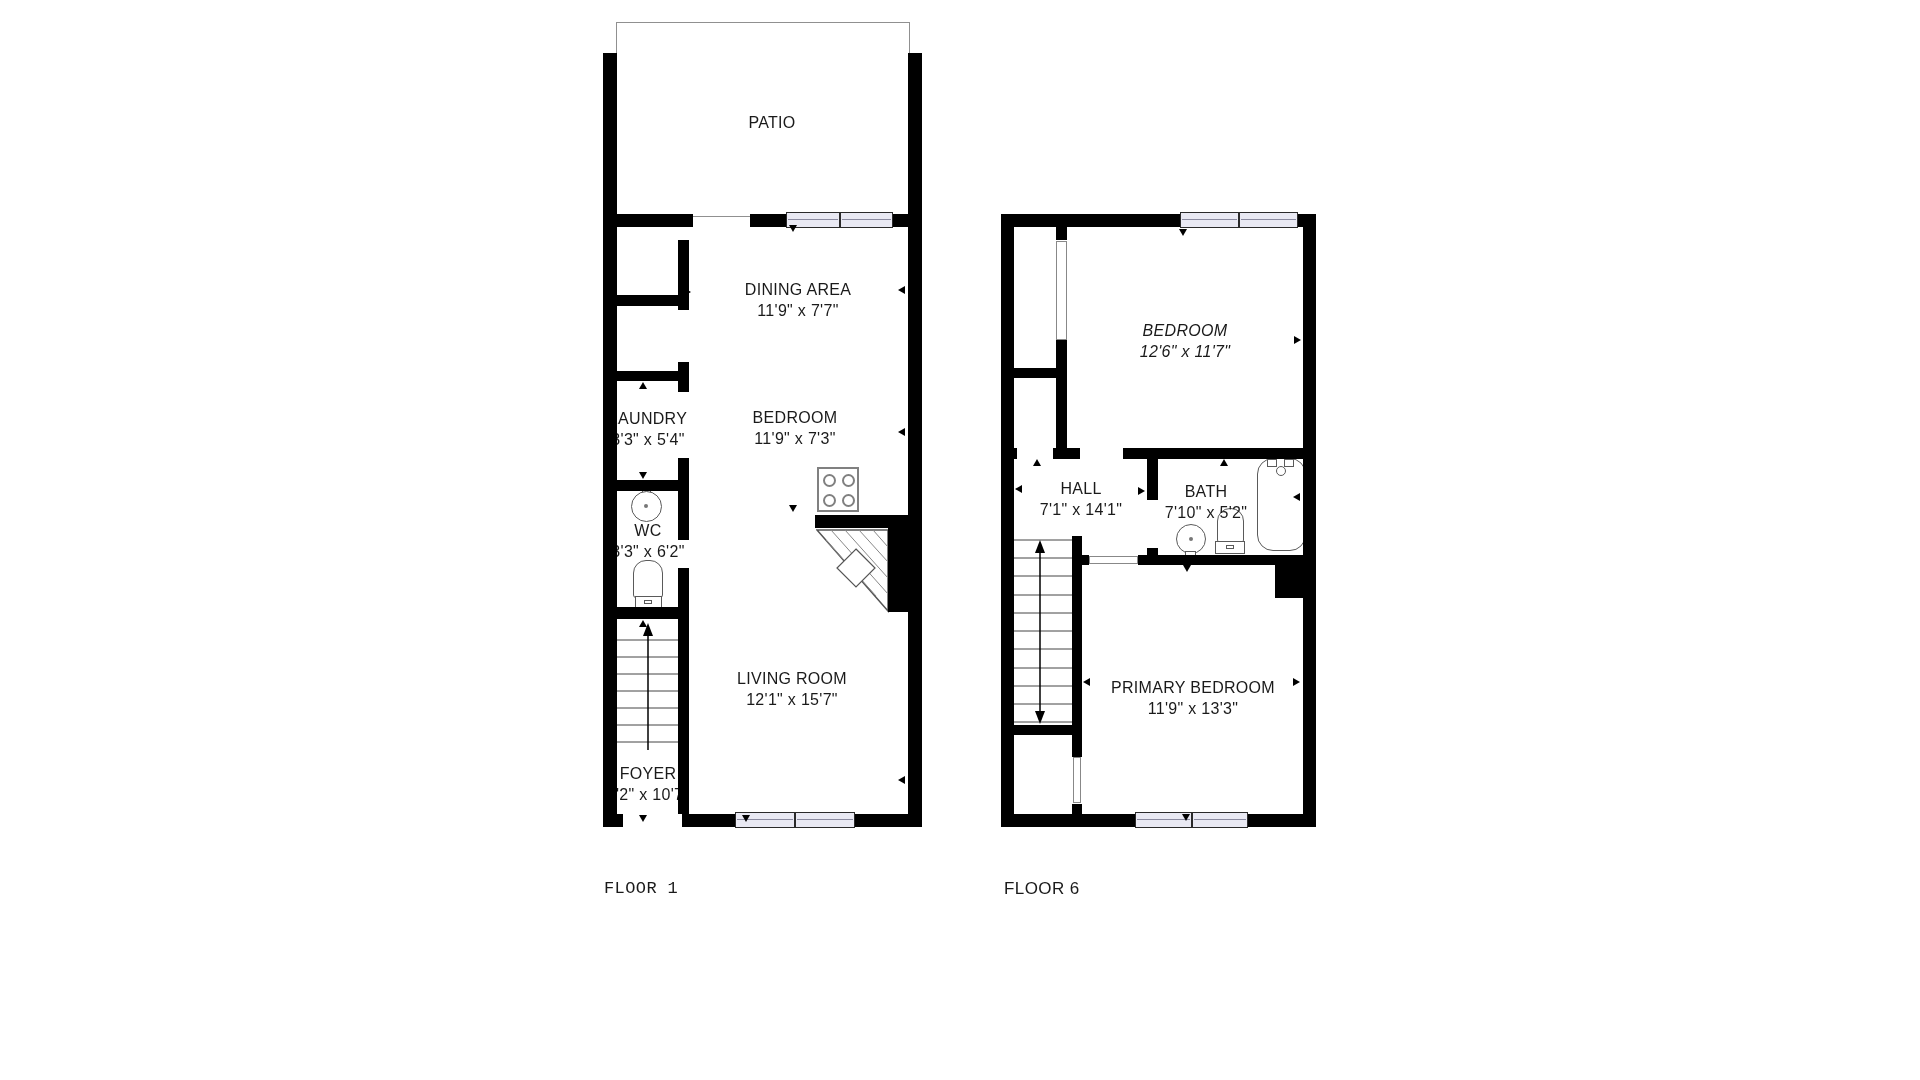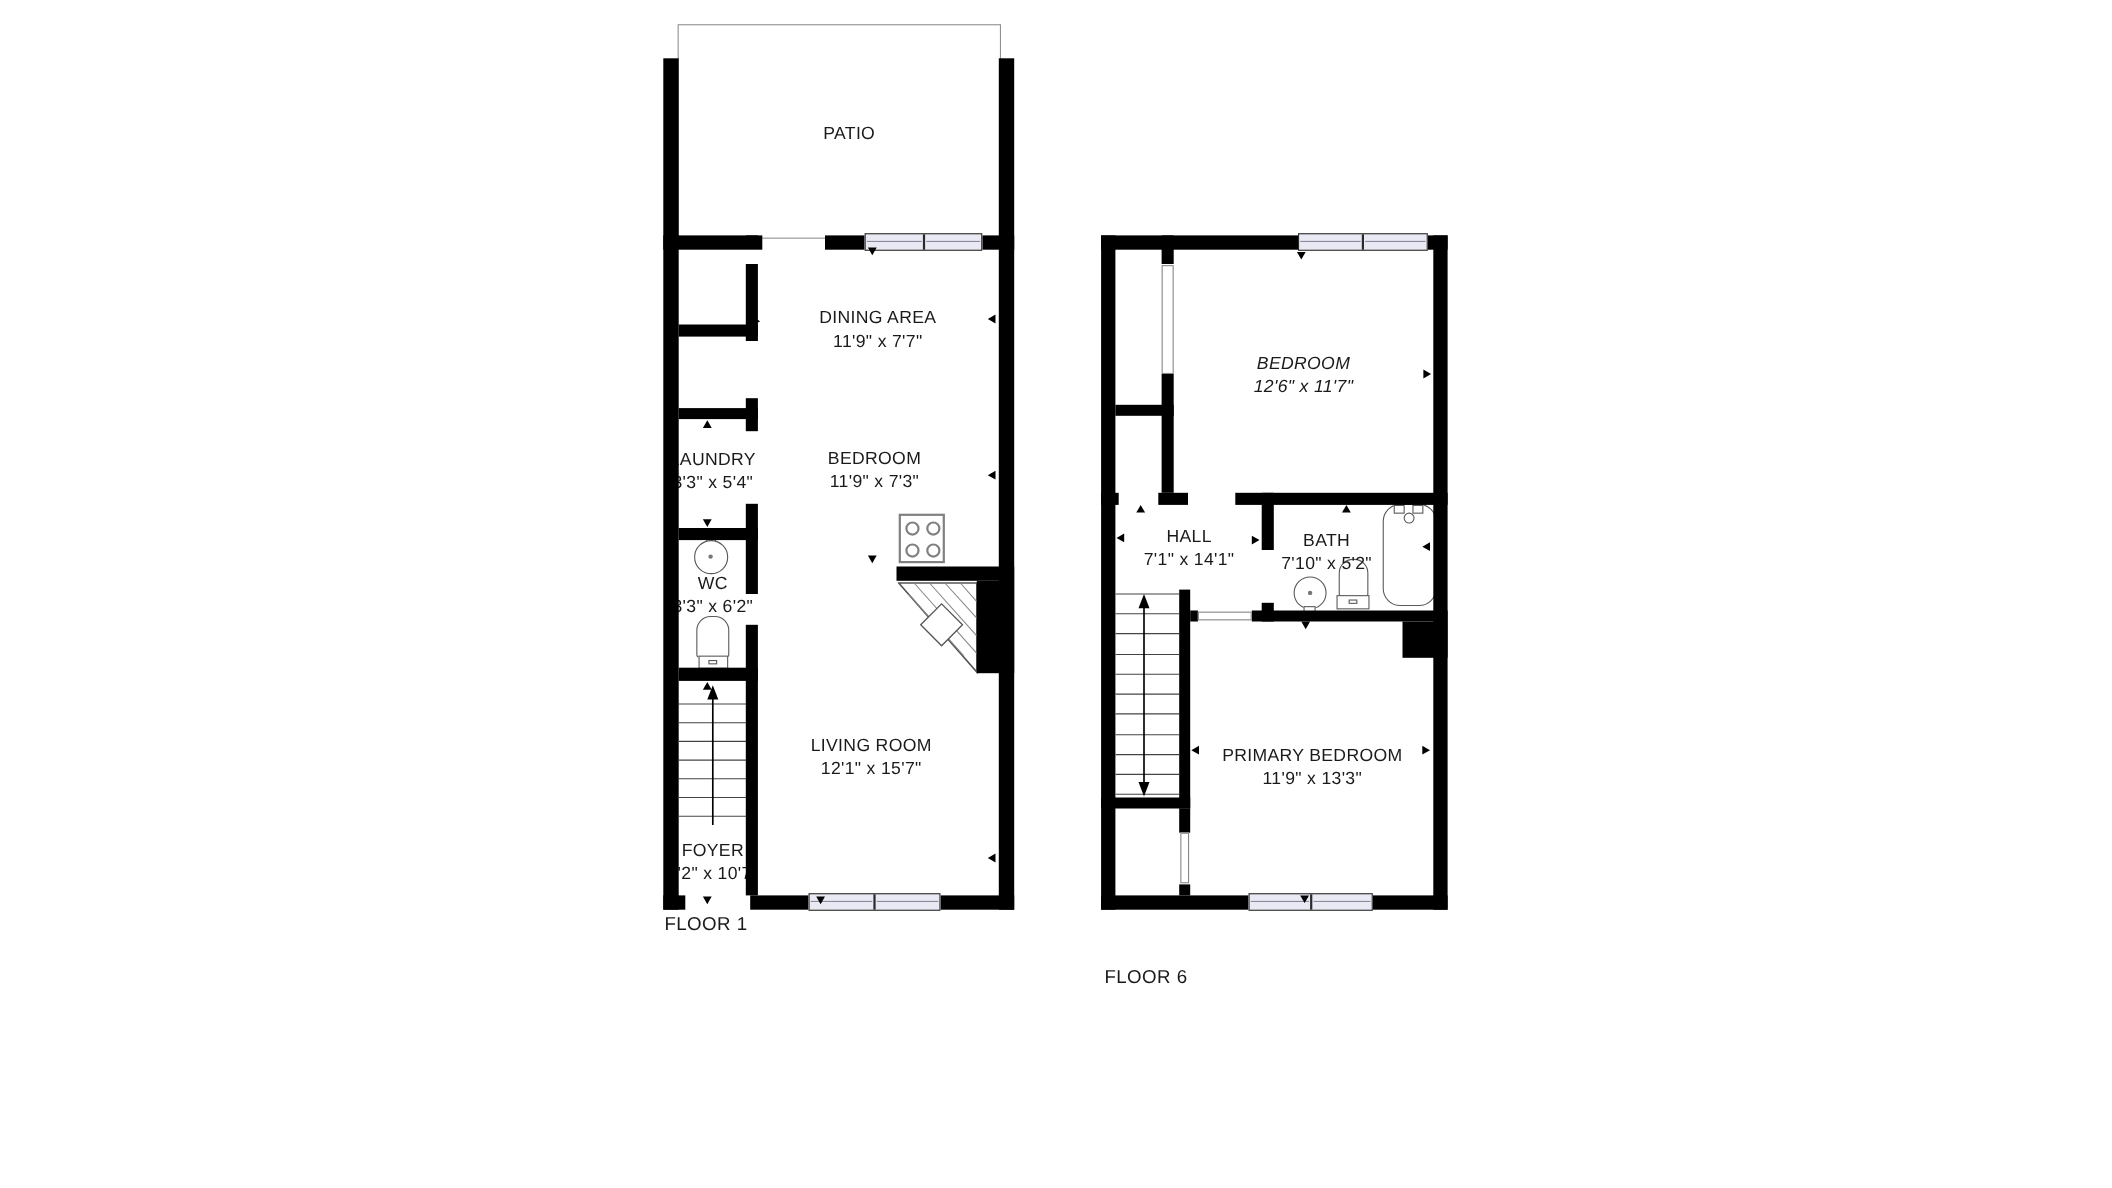--- a/index.html
+++ b/index.html
@@ -150,21 +150,21 @@
     <div class="tri tu" style="left:639px;top:382px;"></div>
     <div class="tri tl" style="left:898px;top:428px;"></div>
     <div class="tri td" style="left:639px;top:472px;"></div>
     <div class="tri td" style="left:789px;top:505px;"></div>
     <div class="tri tl" style="left:607px;top:539px;"></div>
     <div class="tri tu" style="left:639px;top:620px;"></div>
     <div class="tri tl" style="left:898px;top:776px;"></div>
     <div class="tri td" style="left:639px;top:815px;"></div>
     <div class="tri td" style="left:742px;top:815px;"></div>
 
-    <div class="floor-label" style="left:604px;top:830px;">FLOOR 1</div>
+    <div class="floor-label" style="left:604px;top:879px;font-family:Liberation Mono, monospace;">FLOOR 1</div>
   </div>
 
   <div>
 
     <div class="wall" style="left:1001px;top:214px;width:13px;height:613px;"></div>
     <div class="wall" style="left:1303px;top:214px;width:13px;height:613px;"></div>
     <div class="wall" style="left:1001px;top:214px;width:179px;height:13px;"></div>
     <div class="wall" style="left:1298px;top:214px;width:18px;height:13px;"></div>
     <div class="wall" style="left:1001px;top:814px;width:134px;height:13px;"></div>
     <div class="wall" style="left:1248px;top:814px;width:68px;height:13px;"></div>

